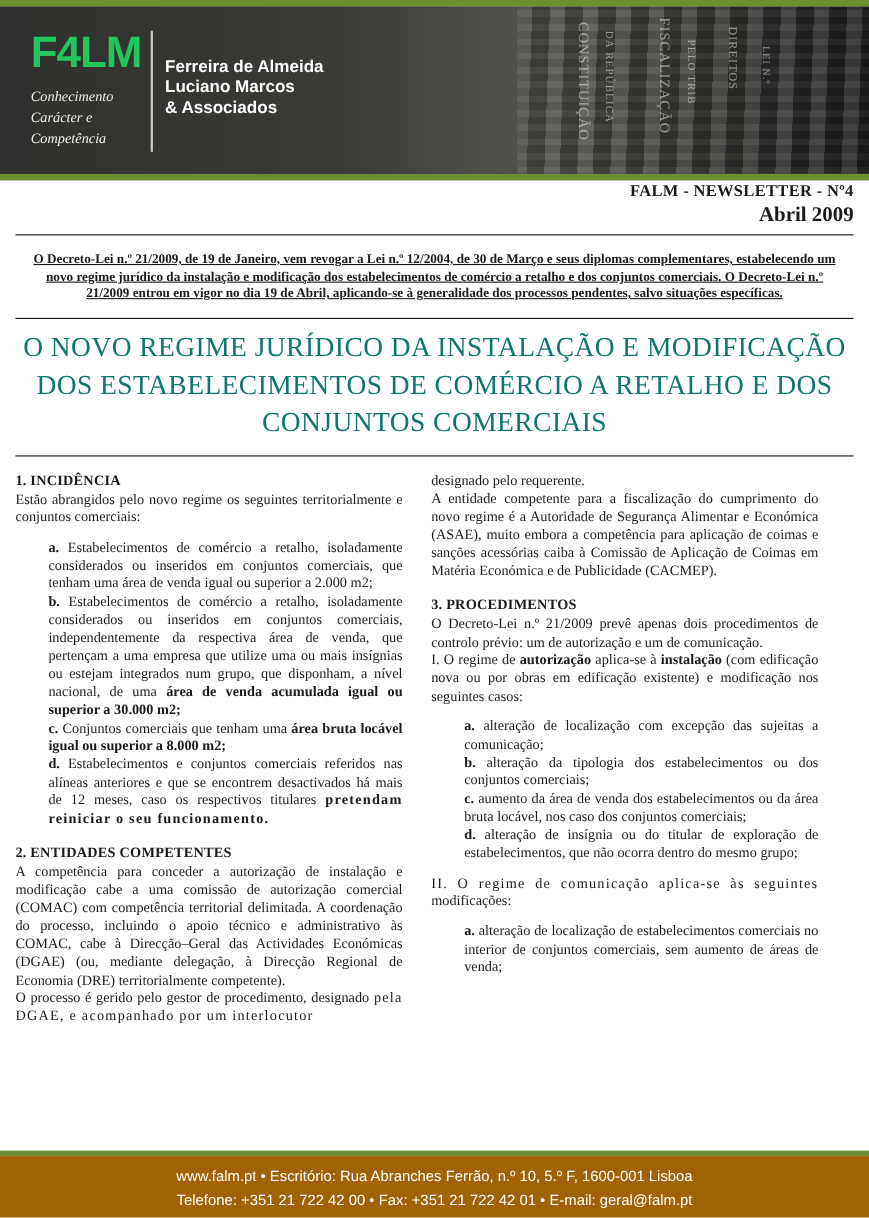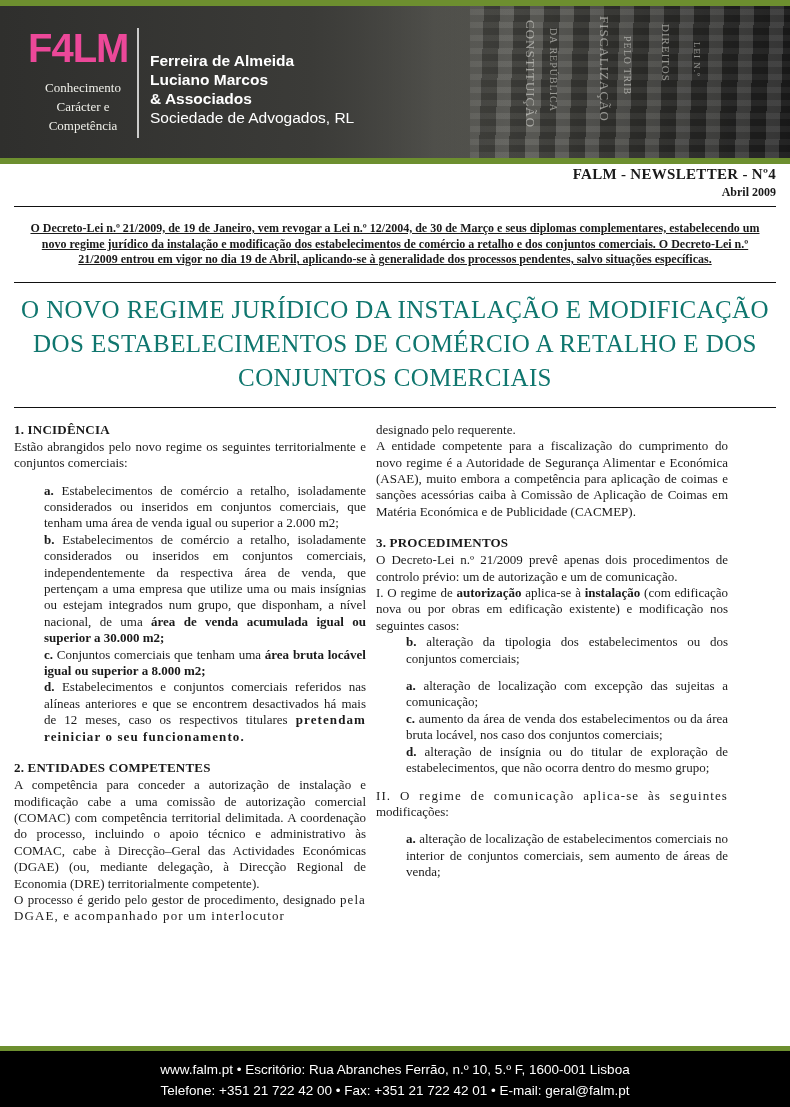--- a/index.html
+++ b/index.html
@@ -64,29 +64,29 @@
   .brand {
     position: absolute; left: 28px; top: 22px; width: 110px;
     color: #ffffff;
   }
   .brand-logo {
     font-family: "Liberation Sans", sans-serif;
     font-weight: bold;
     font-size: 40px;
     letter-spacing: -1px;
     line-height: 40px;
-    color: #ec4899;
+    color: #22c55e;
   }
   .brand-tag {
     margin-top: 10px;
     font-family: "Liberation Serif", serif;
+    font-style: italic;
     font-size: 13px;
     line-height: 19px;
     color: #f0f0ea;
-    text-align: center;
   }
   .brand-divider {
     position: absolute; left: 137px; top: 22px;
     width: 2px; height: 110px;
     background: rgba(255,255,255,0.75);
   }
   .firm {
     position: absolute; left: 150px; top: 24px;
     font-family: "Liberation Sans", sans-serif;
     color: #ffffff;
@@ -100,21 +100,21 @@
 
   
   .meta {
     padding: 2px 14px 0 14px;
     text-align: right;
   }
   .meta .line1 {
     font-size: 15px; font-weight: bold; letter-spacing: .3px;
   }
   .meta .line2 {
-    font-size: 12px; font-weight: bold; margin-top: 2px;
+    font-size: 19px; font-weight: bold; margin-top: 2px;
   }
   .meta-rule {
     margin: 6px 14px 0 14px;
     border-bottom: 1px solid #111;
   }
 
   .lede {
     margin: 14px 22px 0 22px;
     font-size: 12px;
     line-height: 15.6px;
@@ -136,21 +136,21 @@
     letter-spacing: .4px;
     color: #0f766e;
   }
 
   
   .cols {
     margin: 12px 14px 0 14px;
     border-top: 1px solid #111;
     padding-top: 14px;
     display: flex;
-    gap: 10px;
+    gap: 26px;
   }
   .col { width: 352px; }
   .col p {
     margin: 0;
     font-size: 13px;
     line-height: 16.4px;
     text-align: justify;
   }
   .h-sec {
     font-size: 13px;
@@ -162,21 +162,21 @@
   .indent { margin-left: 30px !important; }
   .gap { margin-top: 11px !important; }
   b.st { font-weight: bold; }
   .spread { letter-spacing: 1.1px; font-weight: bold; }
   .spread-light { letter-spacing: 1.1px; }
 
   
   .footer {
     position: absolute;
     left: 0; bottom: 0; width: 790px;
-    background: #000000;
+    background: #a16207;
     color: #ffffff;
     text-align: center;
     font-family: "Liberation Sans", sans-serif;
     font-size: 13.5px;
     line-height: 21px;
     padding: 8px 0 6px 0;
   }
   .footer-rule { height: 5px; background: #6d8f2f; }
 </style>
 </head>
@@ -199,21 +199,20 @@
       <div>Conhecimento</div>
       <div>Carácter e</div>
       <div>Competência</div>
     </div>
   </div>
   <div class="brand-divider"></div>
   <div class="firm">
     <div><b>Ferreira de Almeida</b></div>
     <div><b>Luciano Marcos</b></div>
     <div><b>&amp; Associados</b></div>
-    <div class="light">Sociedade de Advogados, RL</div>
   </div>
 </div>
 <div class="bottom-rule"></div>
 
 <div class="meta">
   <div class="line1">FALM - NEWSLETTER - Nº4</div>
   <div class="line2">Abril 2009</div>
 </div>
 <div class="meta-rule"></div>
 
@@ -243,22 +242,22 @@
   </div>
 
   <div class="col">
     <p>designado pelo requerente.</p>
     <p>A entidade competente para a fiscalização do cumprimento do novo regime é a Autoridade de Segurança Alimentar e Económica (ASAE), muito embora a competência para aplicação de coimas e sanções acessórias caiba à Comissão de Aplicação de Coimas em Matéria Económica e de Publicidade (CACMEP).</p>
 
     <div class="h-sec spaced">3. PROCEDIMENTOS</div>
     <p>O Decreto-Lei n.º 21/2009 prevê apenas dois procedimentos de controlo prévio: um de autorização e um de comunicação.</p>
     <p><span>I. O regime de </span><b class="st">autorização</b><span> aplica-se à </span><b class="st">instalação</b><span> (com edificação nova ou por obras em edificação existente) e modificação nos seguintes casos:</span></p>
 
+    <p class="indent gap"><b class="st">a.</b><span> alteração de localização com excepção das sujeitas a comunicação;</span></p>
     <p class="indent"><b class="st">b.</b><span> alteração da tipologia dos estabelecimentos ou dos conjuntos comerciais;</span></p>
-    <p class="indent gap"><b class="st">a.</b><span> alteração de localização com excepção das sujeitas a comunicação;</span></p>
     <p class="indent"><b class="st">c.</b><span> aumento da área de venda dos estabelecimentos ou da área bruta locável, nos caso dos conjuntos comerciais;</span></p>
     <p class="indent"><b class="st">d.</b><span> alteração de insígnia ou do titular de exploração de estabelecimentos, que não ocorra dentro do mesmo grupo;</span></p>
 
     <p class="gap"><span class="spread-light">II.  O  regime  de  comunicação  aplica-se  às  seguintes</span> <span>modificações:</span></p>
 
     <p class="indent gap"><b class="st">a.</b><span> alteração de localização de estabelecimentos comerciais no interior de conjuntos comerciais, sem aumento de áreas de venda;</span></p>
   </div>
 </div>
 
 <div class="footer">

